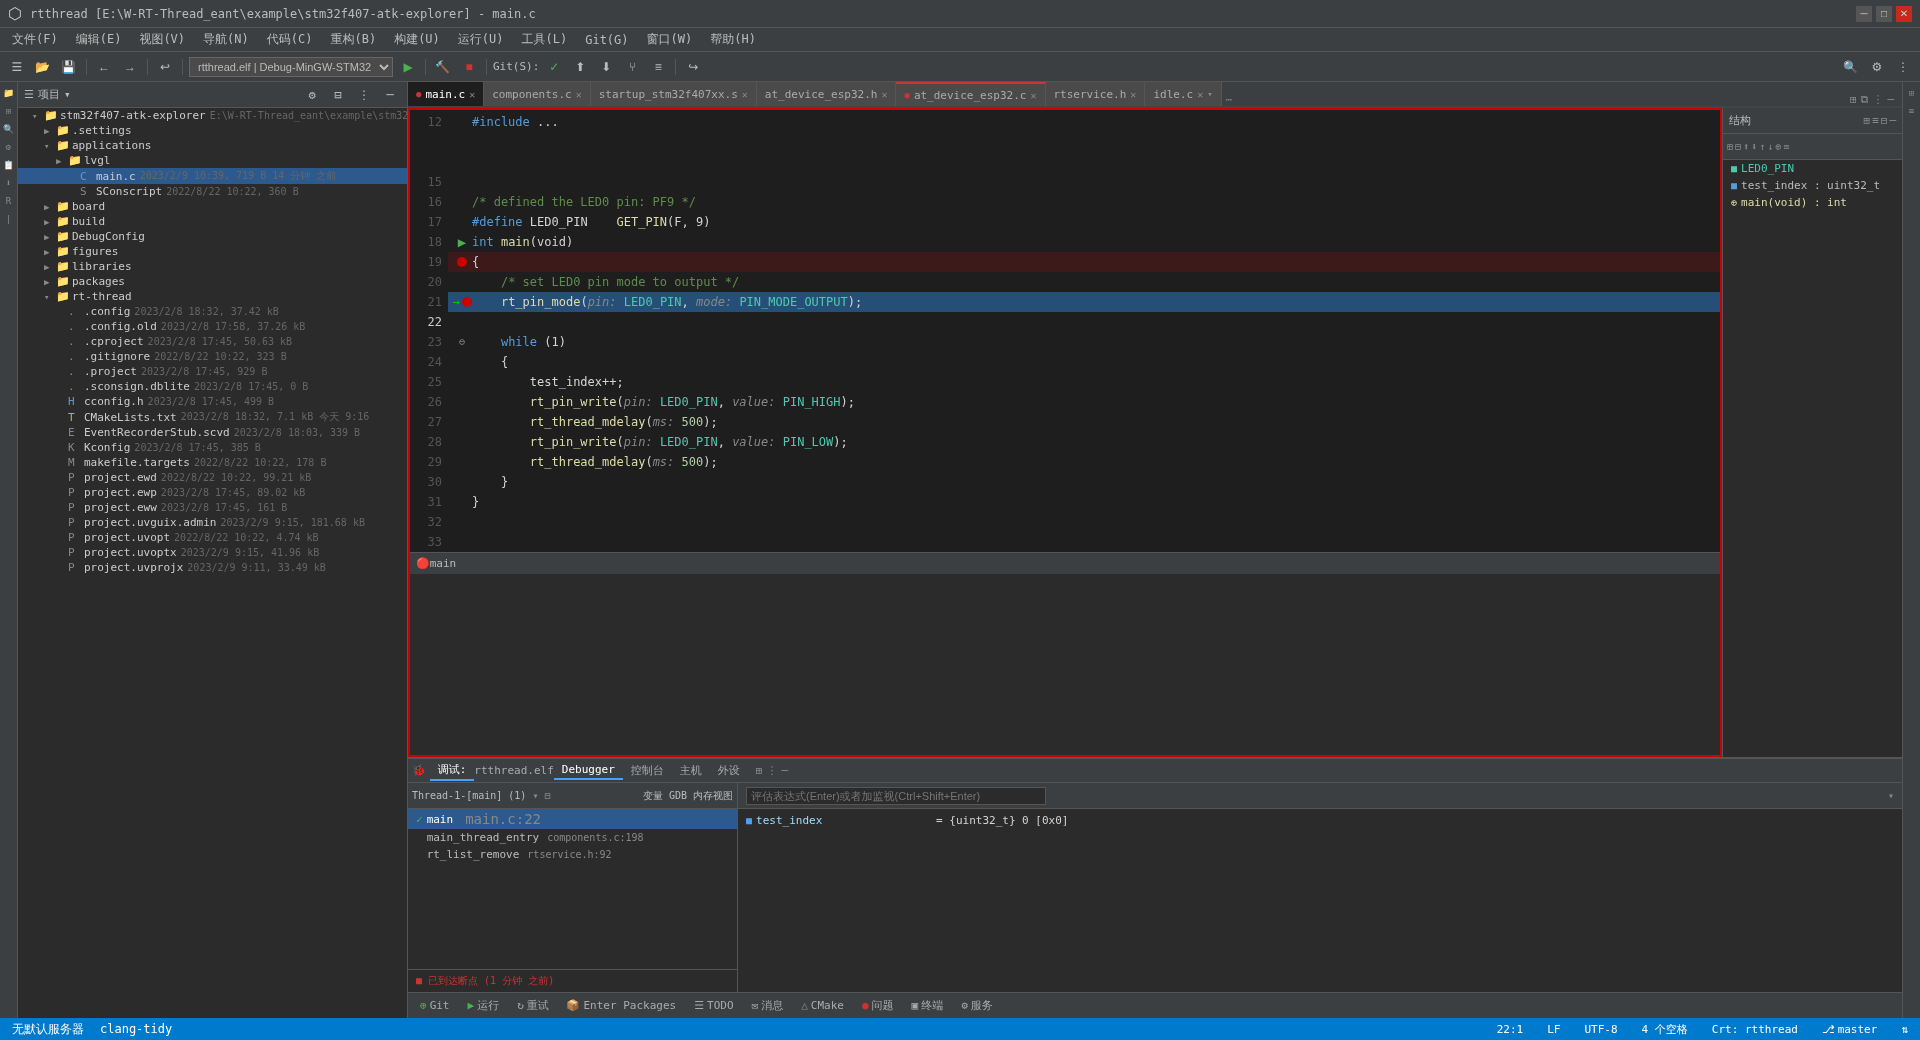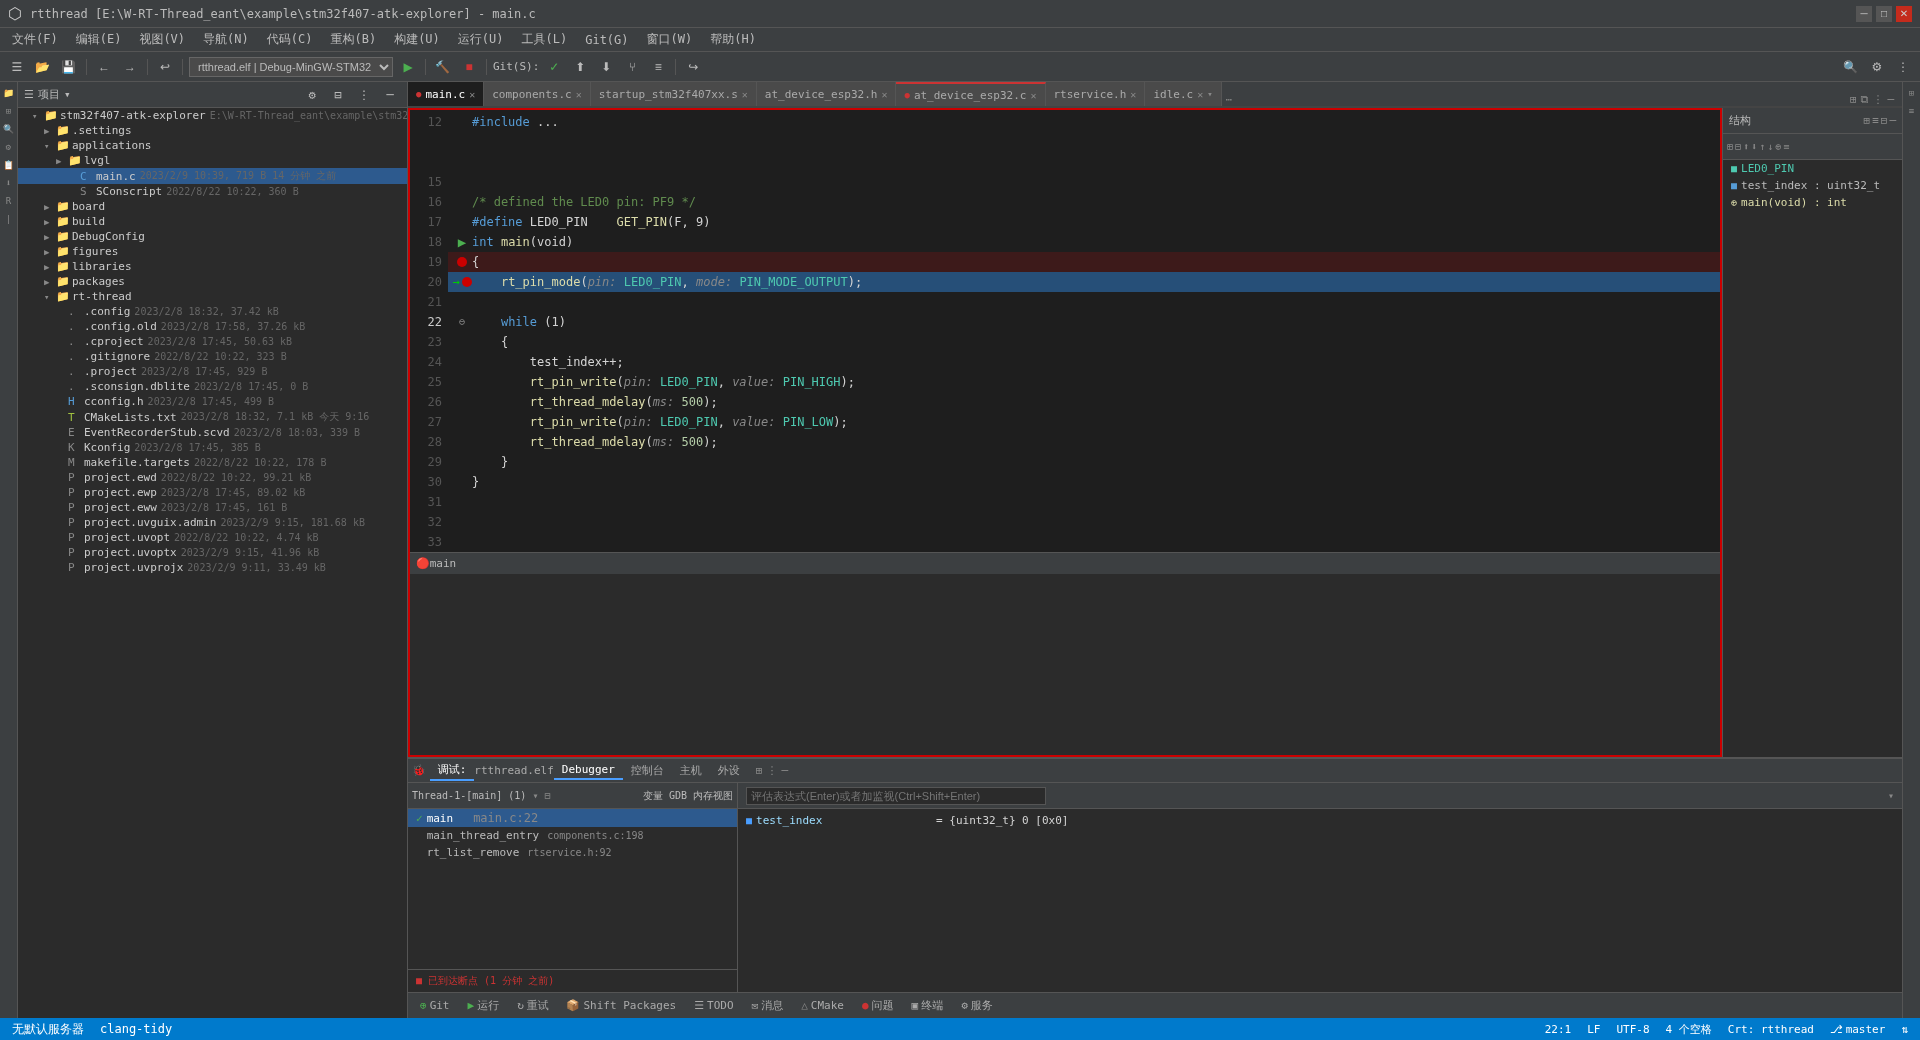--- a/index.html
+++ b/index.html
@@ -447,21 +447,21 @@
     #statusbar-left {
       display: flex;
       align-items: center;
       gap: 8px;
       font-size: 12px;
       color: #fff;
     }
     #statusbar-right {
       display: flex;
       align-items: center;
-      gap: 8px;
+      gap: 16px;
       font-size: 11px;
       color: #fff;
     }
     .status-item {
       display: flex;
       align-items: center;
       gap: 3px;
       cursor: pointer;
       padding: 0 4px;
     }
@@ -894,20 +894,25 @@
               <span class="kw-white">(void)</span>
             </div>
 
             <div class="code-line breakpoint-line">
               <span class="gutter">
                 <span class="breakpoint"></span>
               </span>
               <span class="kw-white">{</span>
             </div>
 
+            <div class="code-line">
+              <span class="gutter"></span>
+              <span class="kw-white">&nbsp;&nbsp;&nbsp;&nbsp;</span>
+              <span class="kw-comment">/* set LED0 pin mode to output */</span>
+            </div>
 
             <div class="code-line selected-line">
               <span class="gutter" style="display:flex; gap:2px;">
                 <span style="color:#00cc00; font-size:12px;">→</span>
                 <span class="breakpoint"></span>
               </span>
               <span class="kw-white">&nbsp;&nbsp;&nbsp;&nbsp;</span>
               <span class="kw-yellow">rt_pin_mode</span>
               <span class="kw-white">(</span>
               <span class="kw-hint"> pin:</span>
@@ -1077,21 +1082,21 @@
             <span style="font-size:10px; color:#888; cursor:pointer; margin-left:4px;">⊟</span>
             <div style="flex:1;"></div>
             <span style="font-size:10px; color:#bbb; margin-right:4px;">变量</span>
             <span style="font-size:10px; color:#bbb; margin-right:4px;text-align:right;">GDB</span>
             <span style="font-size:10px; color:#bbb;">内存视图</span>
           </div>
           <div id="call-stack">
             <div class="call-stack-item selected">
               <span class="call-stack-check">✓</span>
               <span style="color:#fff;">main</span>
-              <span style="color:#888; font-size:12px; margin-left:16px;">main.c:22</span>
+              <span style="color:#888; font-size:14px; margin-left:8px;">main.c:22</span>
             </div>
             <div class="call-stack-item">
               <span class="call-stack-check" style="color:transparent;">✓</span>
               <span style="color:#bbb;">main_thread_entry</span>
               <span style="color:#888; font-size:10px; margin-left:4px;">components.c:198</span>
             </div>
             <div class="call-stack-item">
               <span class="call-stack-check" style="color:transparent;">✓</span>
               <span style="color:#bbb;">rt_list_remove</span>
               <span style="color:#888; font-size:10px; margin-left:4px;">rtservice.h:92</span>
@@ -1128,21 +1133,21 @@
       <div class="bottom-tab">
         <span style="color:#4CAF50;">▶</span>
         <span>运行</span>
       </div>
       <div class="bottom-tab">
         <span>↻</span>
         <span>重试</span>
       </div>
       <div class="bottom-tab">
         <span>📦</span>
-        <span>Shift Packages</span>
+        <span>Enter Packages</span>
       </div>
       <div class="bottom-tab">
         <span>☰</span>
         <span>TODO</span>
       </div>
       <div class="bottom-tab">
         <span>✉</span>
         <span>消息</span>
       </div>
       <div class="bottom-tab">

